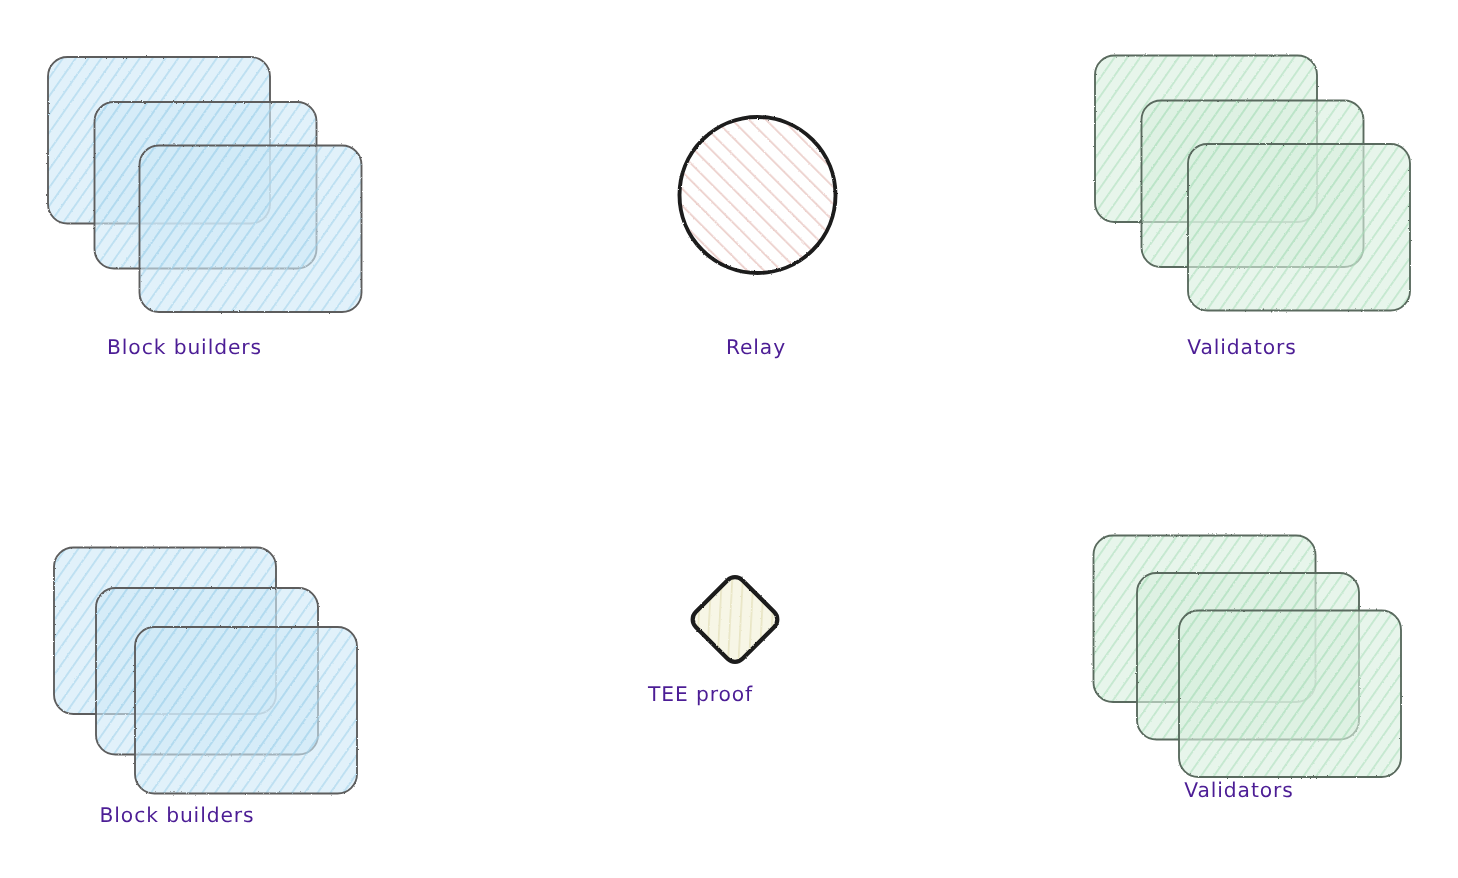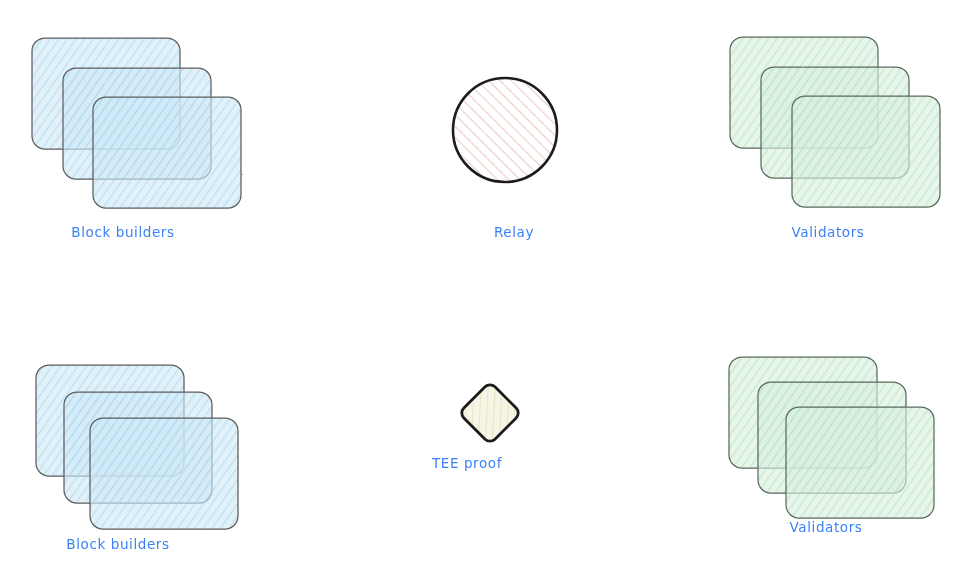--- a/index.html
+++ b/index.html
@@ -19,28 +19,28 @@
     left: 0;
     top: 0;
     width: 972px;
     height: 585px;
   }
   .diagram-label {
     position: absolute;
     font-family: "DejaVu Sans", sans-serif;
     font-size: 13.5px;
     letter-spacing: 0.6px;
-    color: #3b82f6;
+    color: #4c1d95;
     white-space: nowrap;
     text-align: center;
     transform: translateX(-50%);
     font-weight: 400;
   }
   .lbl-builders-top { left: 123px; top: 224px; }
-  .lbl-relay        { left: 504px; top: 224px; margin-left: 10px; }
+  .lbl-relay        { left: 504px; top: 224px; }
   .lbl-validators-top { left: 828px; top: 224px; }
   .lbl-builders-bottom { left: 118px; top: 536px; }
   .lbl-tee-proof    { left: 467px; top: 455px; }
   .lbl-validators-bottom { left: 826px; top: 519px; }
 </style>
 </head>
 <body>
 
 <svg id="canvas" viewBox="0 0 972 585" xmlns="http://www.w3.org/2000/svg">
   <defs>

